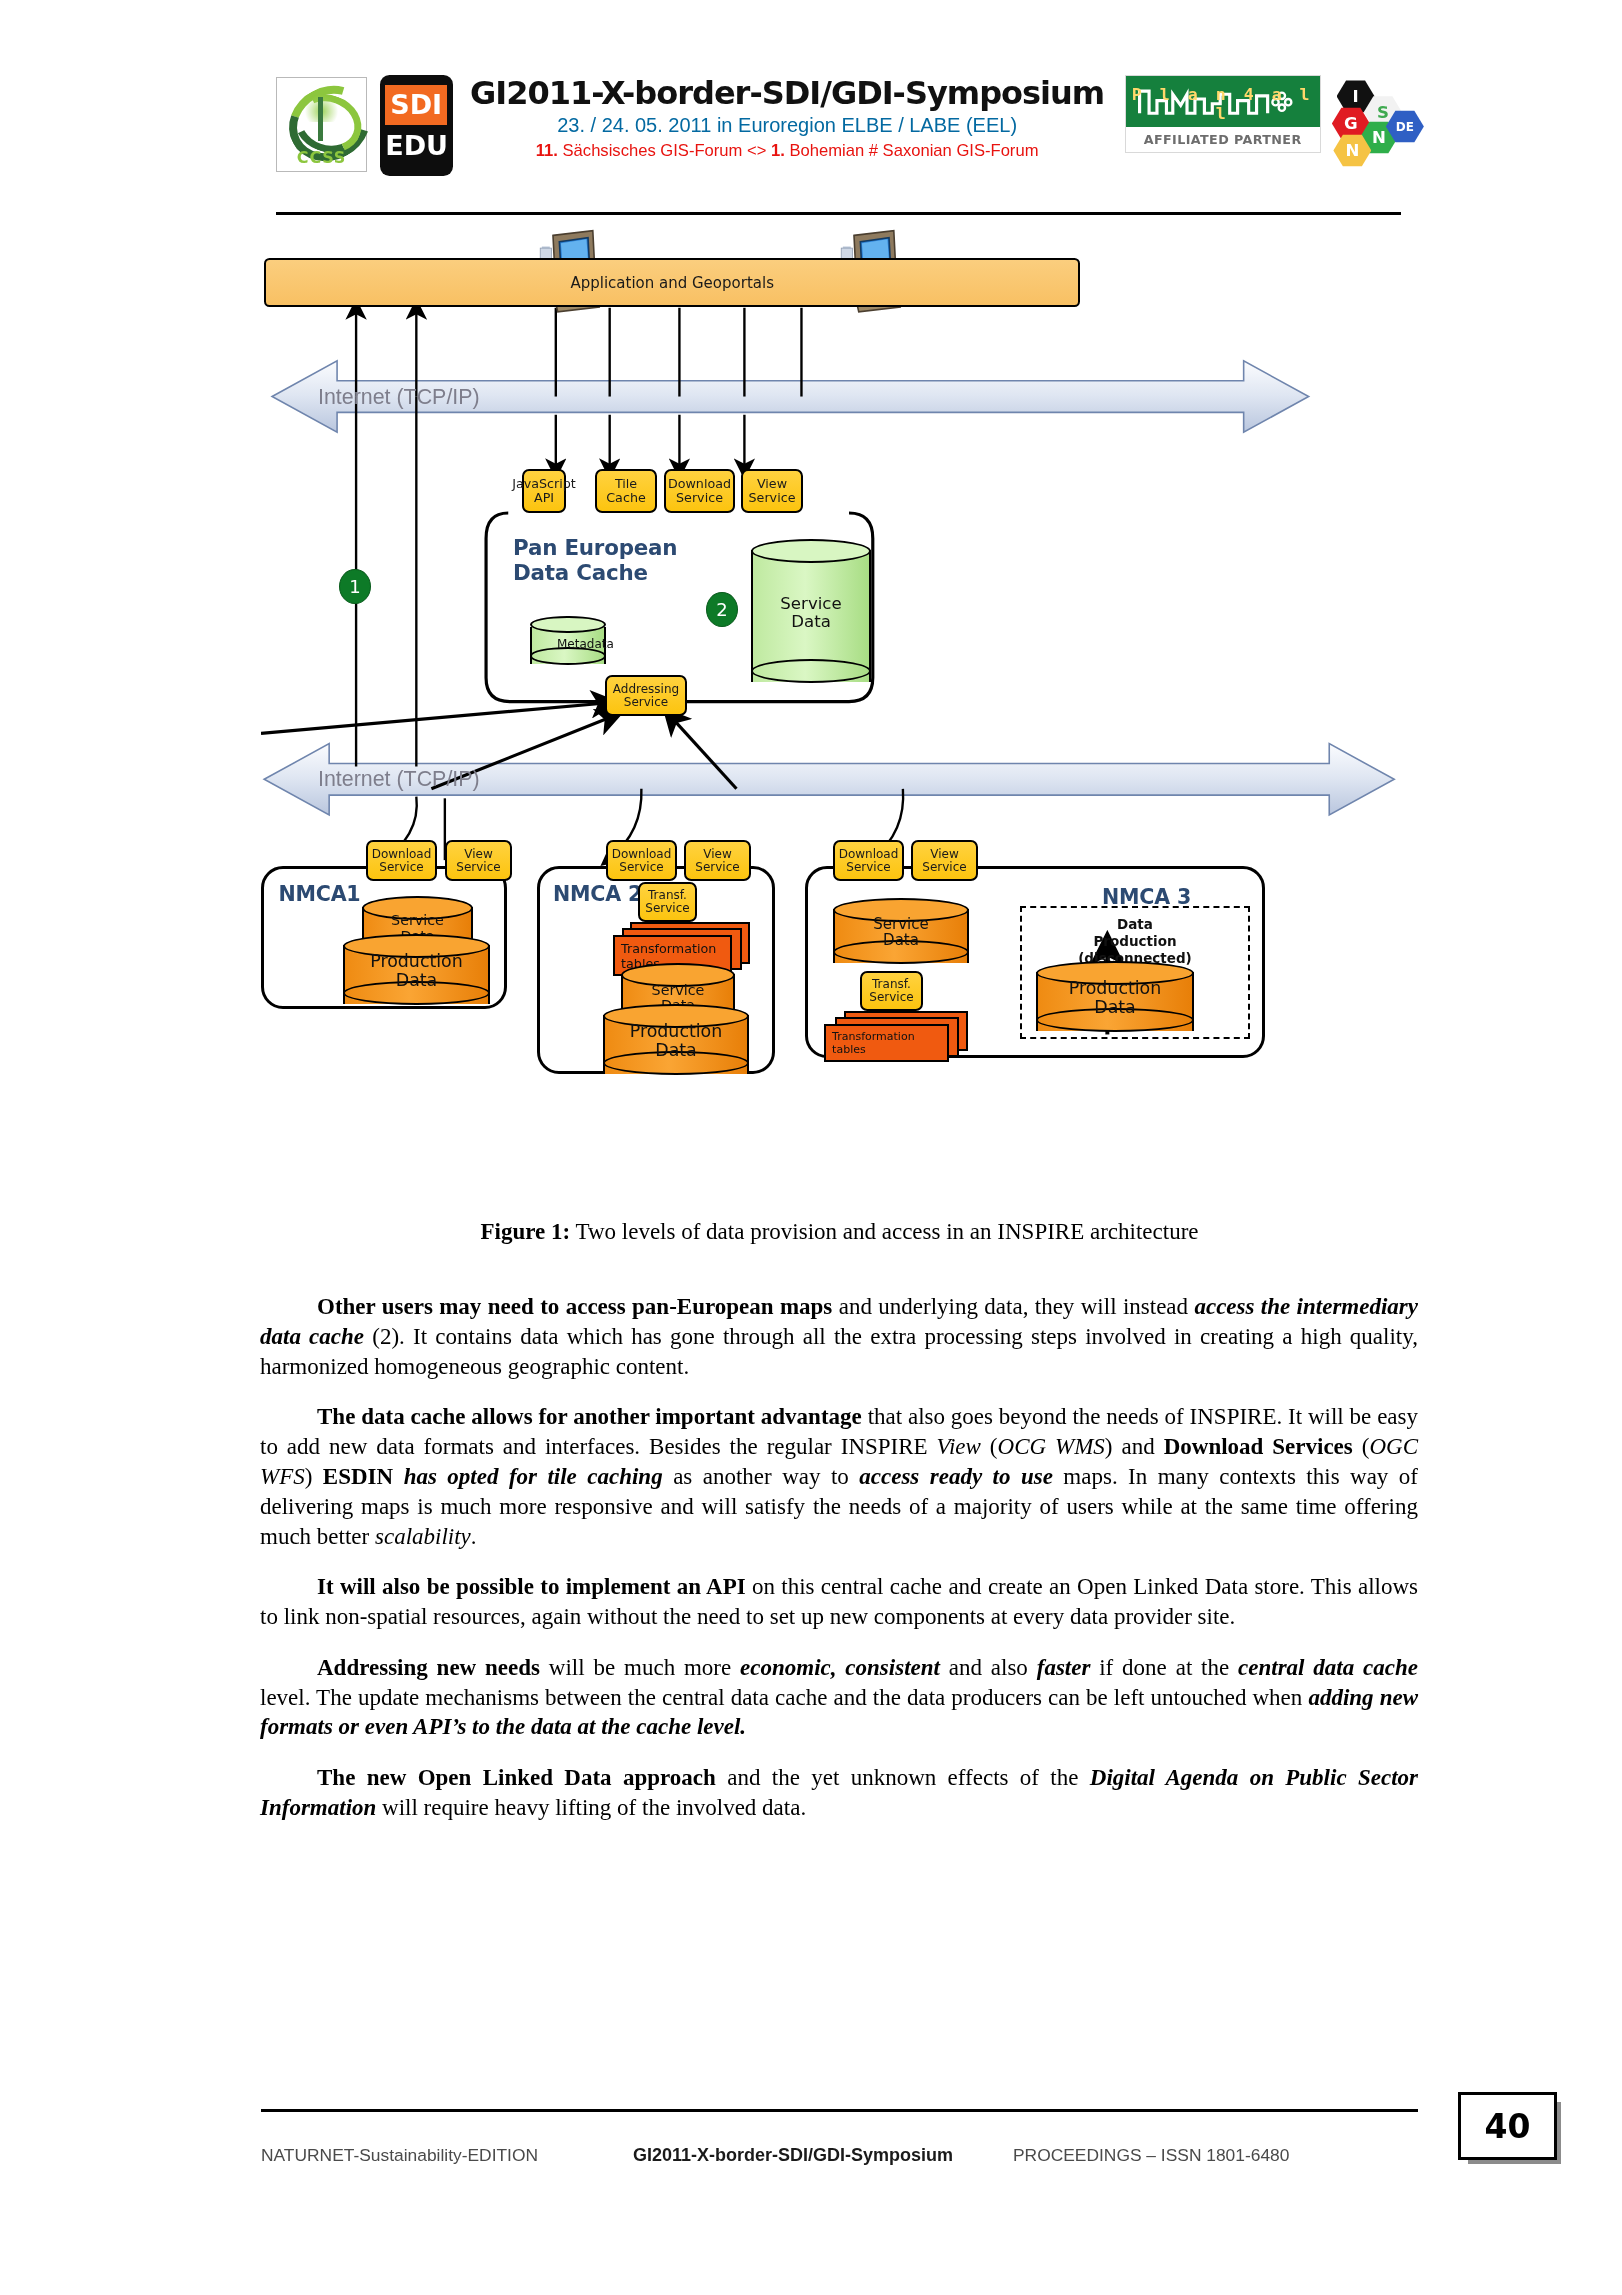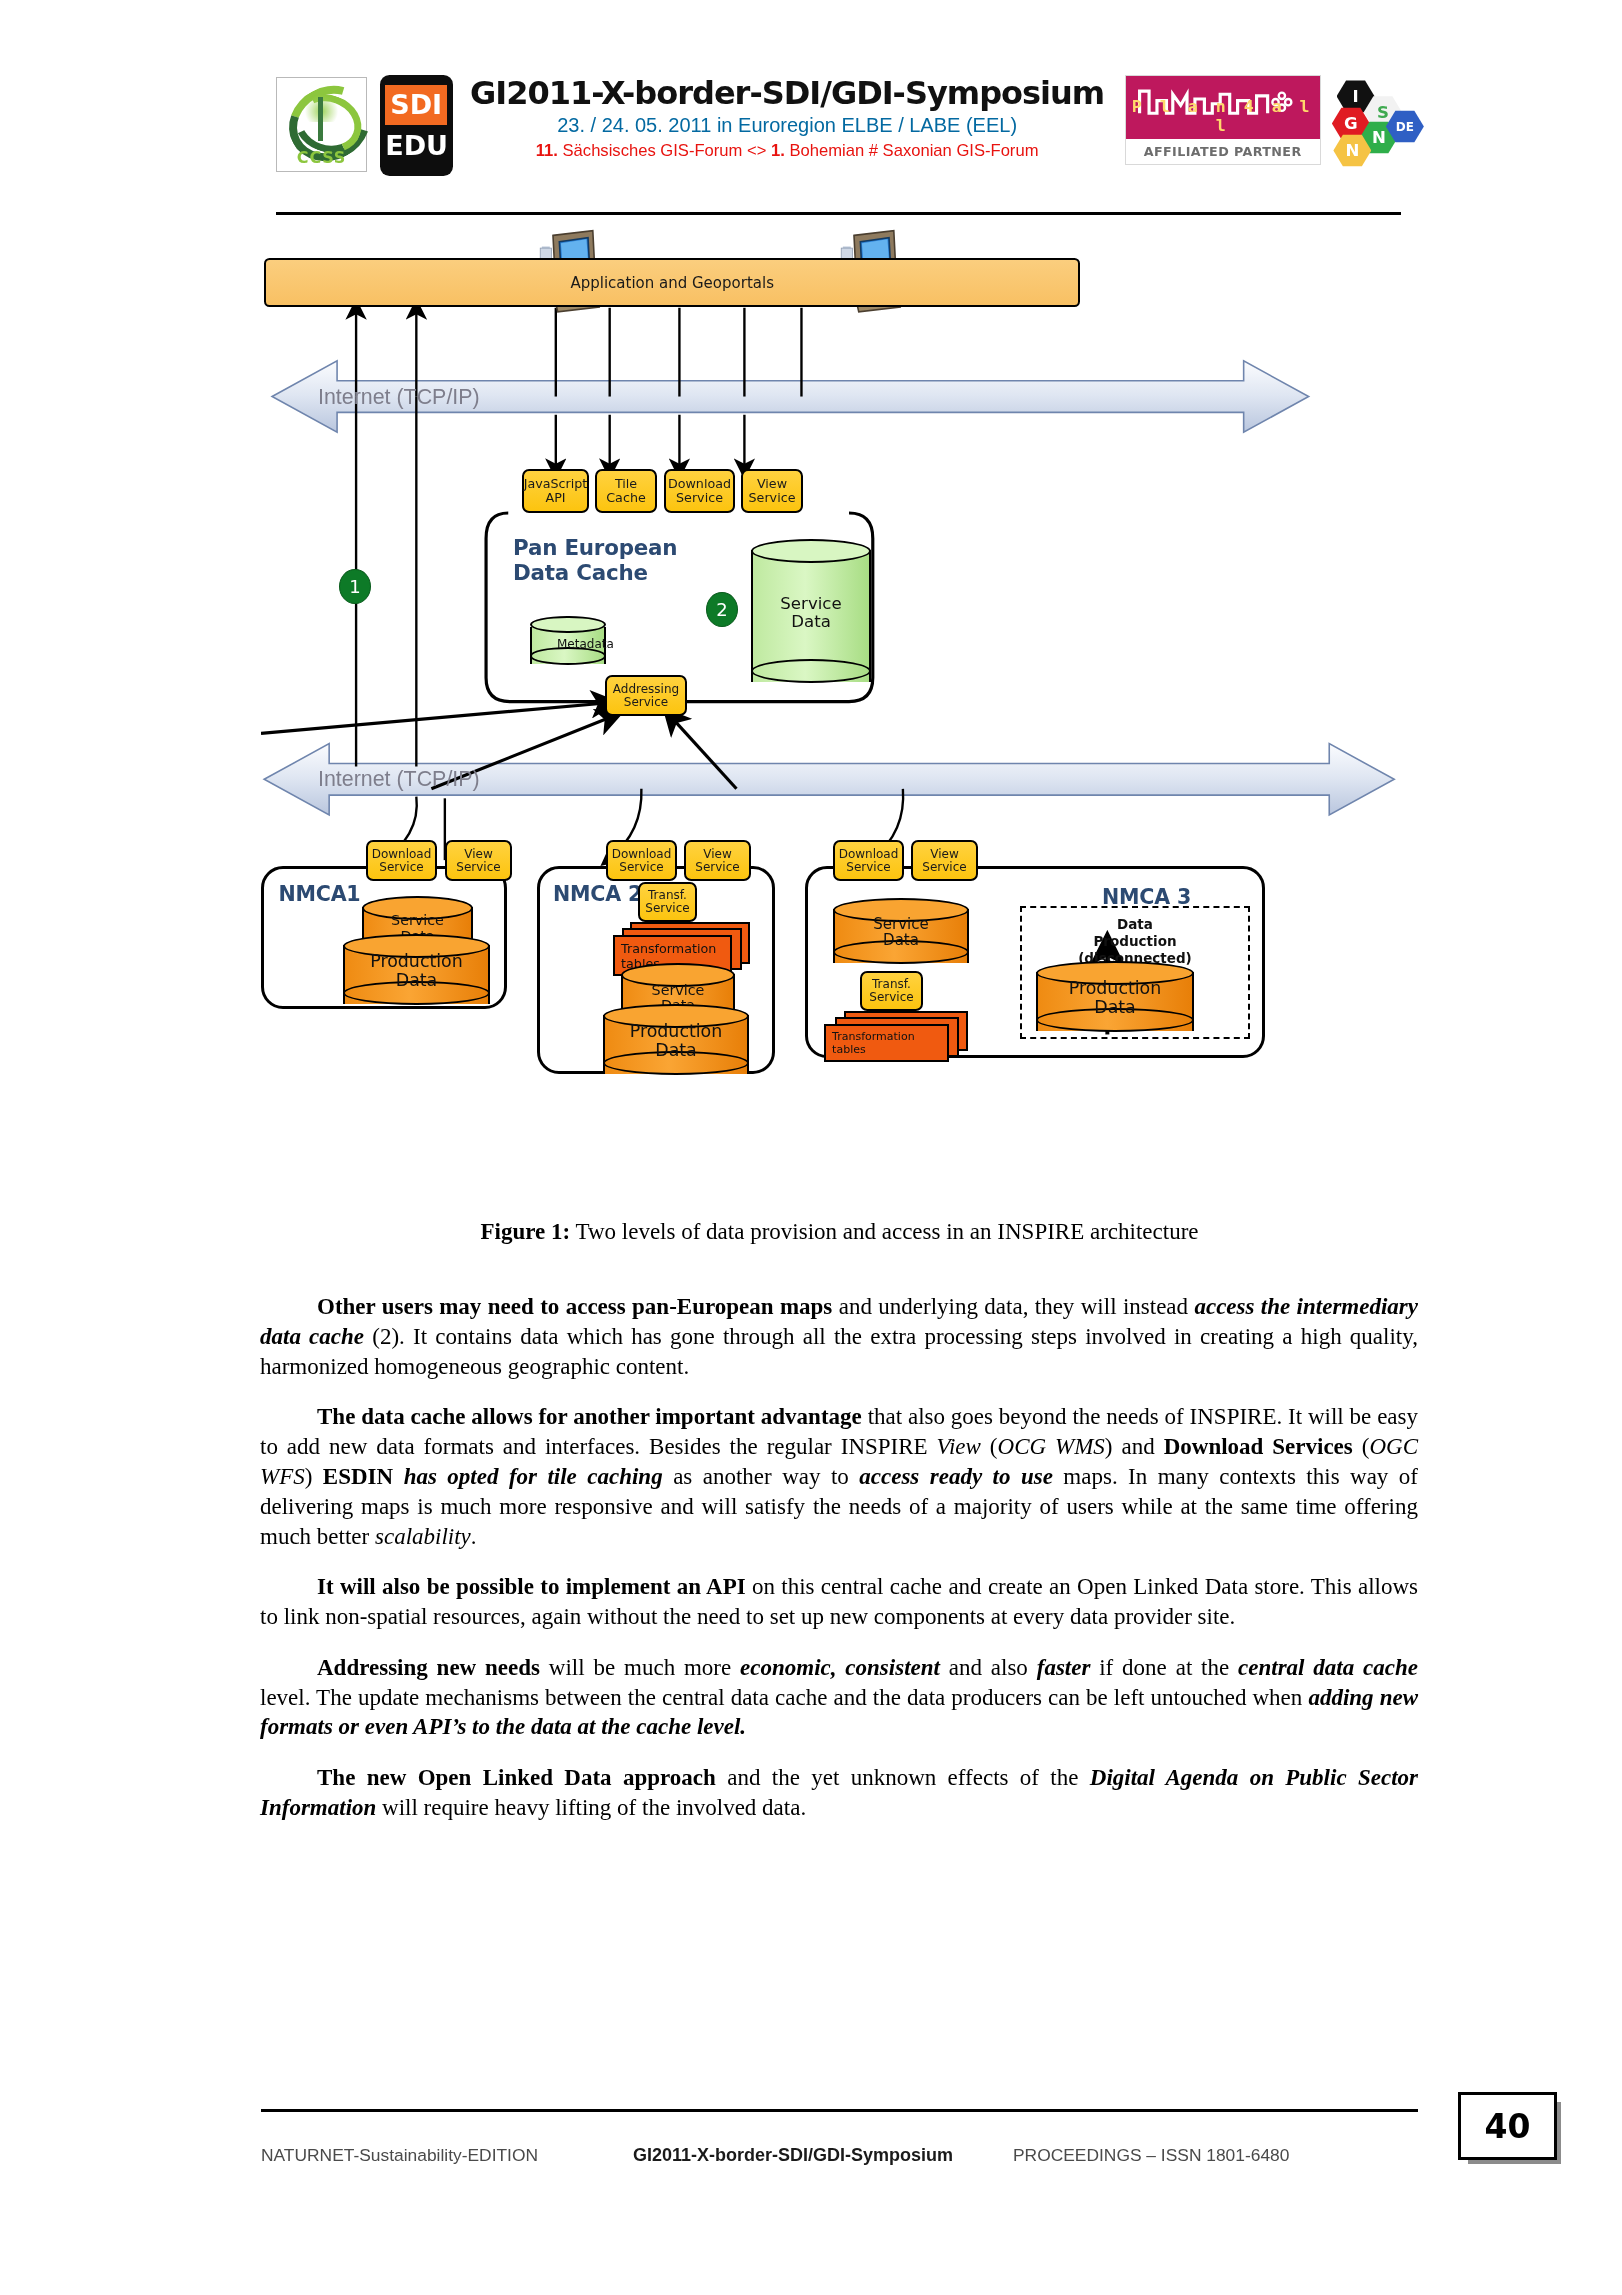--- a/index.html
+++ b/index.html
@@ -38,21 +38,21 @@
   .hdr-center{flex:1;text-align:center;padding:1.6px 11px 0 17.4px;}
   .hdr-title{font-family:"DejaVu Sans",sans-serif;font-weight:bold;font-size:32px;
              letter-spacing:-1px;line-height:1.05;color:#111;white-space:nowrap;}
   .hdr-sub{font-family:"Liberation Sans",sans-serif;font-size:20px;color:#0369a1;
            margin-top:4px;white-space:nowrap;}
   .hdr-red{font-family:"Liberation Sans",sans-serif;font-size:16.6px;color:#e8130f;
            font-weight:bold;margin-top:4px;white-space:nowrap;}
   .hdr-red .thin{font-weight:normal;}
 
   .p4a{width:194px;flex:none;border:0.8px solid #d9d9d9;background:#fff;margin-left:9.5px;}
-  .p4a-top{background:#be185d;height:63px;position:relative;overflow:hidden;}
+  .p4a-top{background:#15803d;height:51px;position:relative;overflow:hidden;}
   .p4a-sky{position:absolute;left:12.7px;top:7.1px;width:166px;height:32px;}
   .p4a-word{position:absolute;left:0;right:0;bottom:4px;text-align:center;
             font-family:"DejaVu Sans Mono",monospace;font-weight:bold;font-size:16.6px;
             color:#ffd86b;letter-spacing:4px;}
   .p4a-bot{height:25px;display:flex;align-items:center;justify-content:center;
            font-family:"DejaVu Sans",sans-serif;font-weight:bold;font-size:12.7px;
            color:#6d6d6d;letter-spacing:0.4px;}
 
   .ign{width:83px;height:95px;position:relative;flex:none;margin-left:3.2px;}
   .hex{position:absolute;width:38px;height:33px;display:flex;align-items:center;
@@ -298,21 +298,21 @@
     <span>Application and Geoportals</span>
   </div>
 
   <div class="netarrow" style="left:0;top:127px;width:1048px;height:71px;">
     <div class="nlabel">Internet (TCP/IP)</div>
   </div>
   <div class="netarrow" style="left:0;top:509px;width:1133px;height:71px;">
     <div class="nlabel">Internet (TCP/IP)</div>
   </div>
 
-  <div class="node svc" style="left:261px;top:235px;width:67px;height:44px;">
+  <div class="node svc" style="left:261px;top:235px;width:44px;height:44px;">
     <span>JavaScript</span>
     <span>API</span>
   </div>
   <div class="node svc" style="left:334px;top:235px;width:62px;height:44px;">
     <span>Tile</span>
     <span>Cache</span>
   </div>
   <div class="node svc" style="left:403px;top:235px;width:71px;height:44px;">
     <span>Download</span>
     <span>Service</span>

